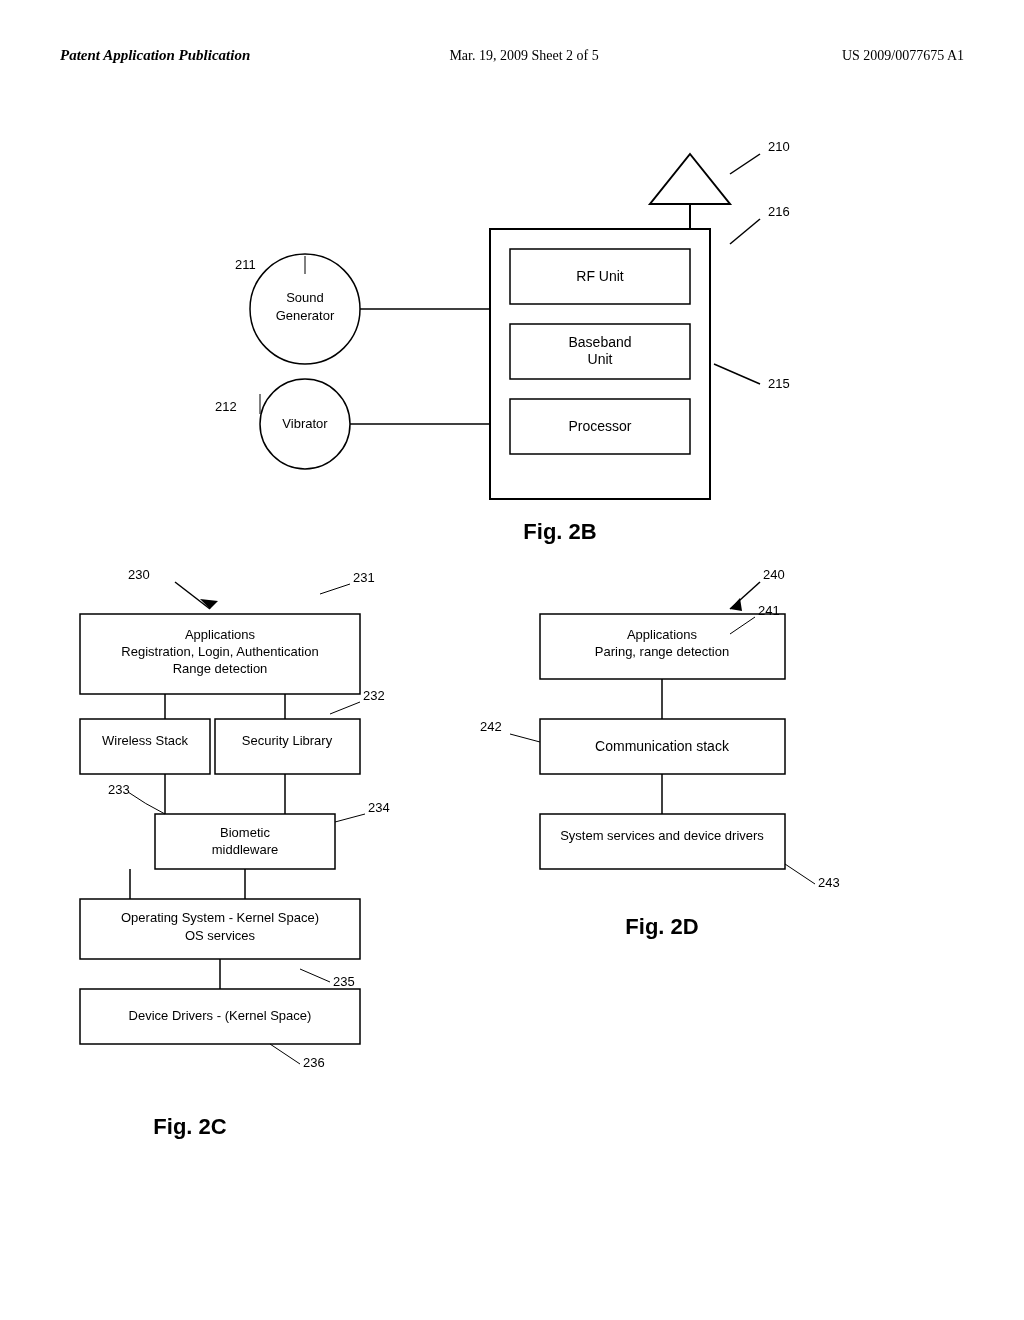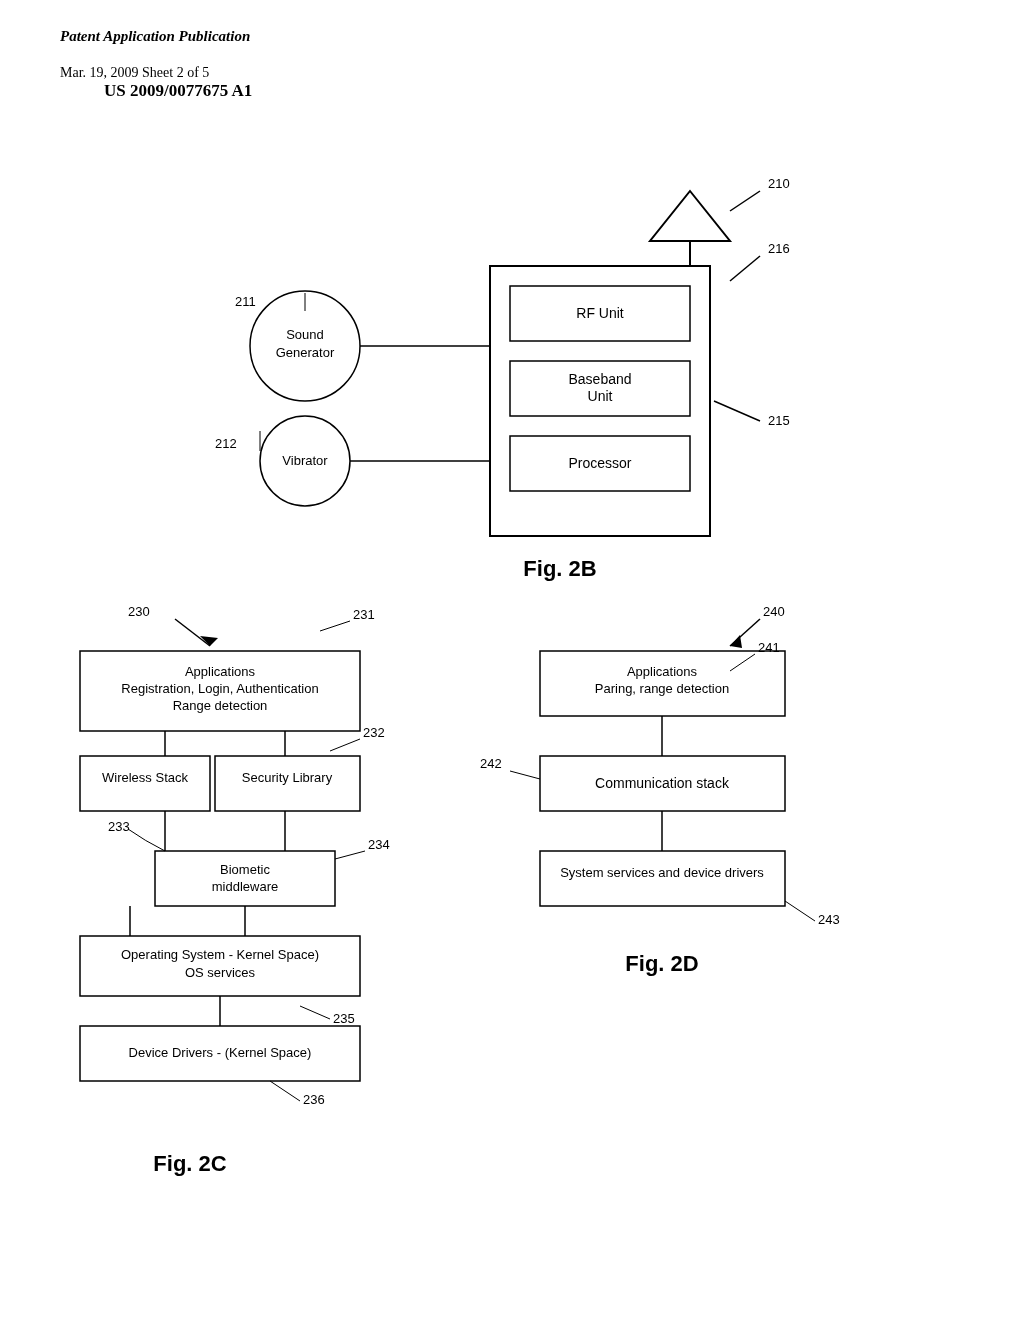--- a/index.html
+++ b/index.html
@@ -9,24 +9,23 @@
       width: 1024px;
       min-height: 1320px;
       position: relative;
       overflow: hidden;
     }
 
     
     .header {
       display: flex;
       justify-content: space-between;
-      align-items: flex-start;
+      align-items: flex-end;
       padding: 28px 60px 10px 60px;
       border-bottom: none;
-      flex-direction: column;
     }
 
     
     .diagram-area {
       position: relative;
       width: 100%;
       height: 1260px;
       padding-left: 20px;
     }
 
@@ -37,21 +36,21 @@
       width: 100%;
       height: 100%;
     }
   </style>
 </head>
 <body>
 
 <div class="header">
   <div style="font-size:15px; font-weight:bold; font-style:italic;">Patent Application Publication</div>
   <div style="font-size:14px;margin-top:20px;">Mar. 19, 2009  Sheet 2 of 5</div>
-  <div style="font-size:17px; font-weight:bold;margin-left:44px;">US 2009/0077675 A1</div>
+  <div style="font-size:14px; font-weight:normal;margin-left:44px;">US 2009/0077675 A1</div>
 </div>
 
 <div class="diagram-area">
   <svg class="diagram-svg" viewBox="0 0 1024 1260" xmlns="http://www.w3.org/2000/svg">
 
     <polygon points="690,80 730,130 650,130" fill="none" stroke="#000" stroke-width="2"></polygon>
     <line x1="690" y1="130" x2="690" y2="155" stroke="#000" stroke-width="2"></line>
 
     <rect x="490" y="155" width="220" height="270" fill="none" stroke="#000" stroke-width="2"></rect>
 

